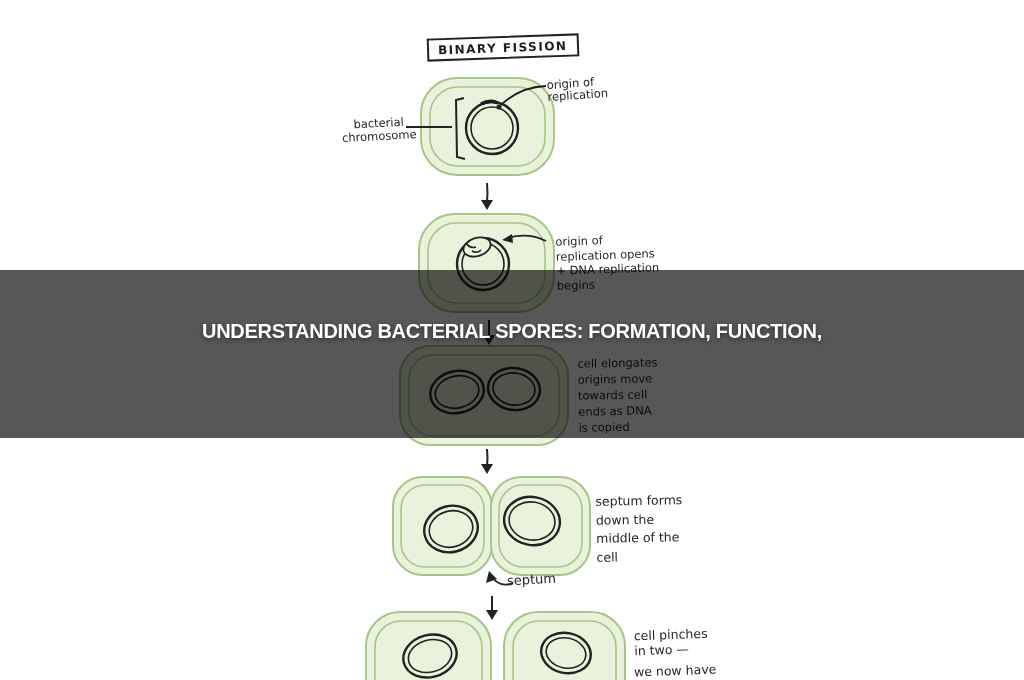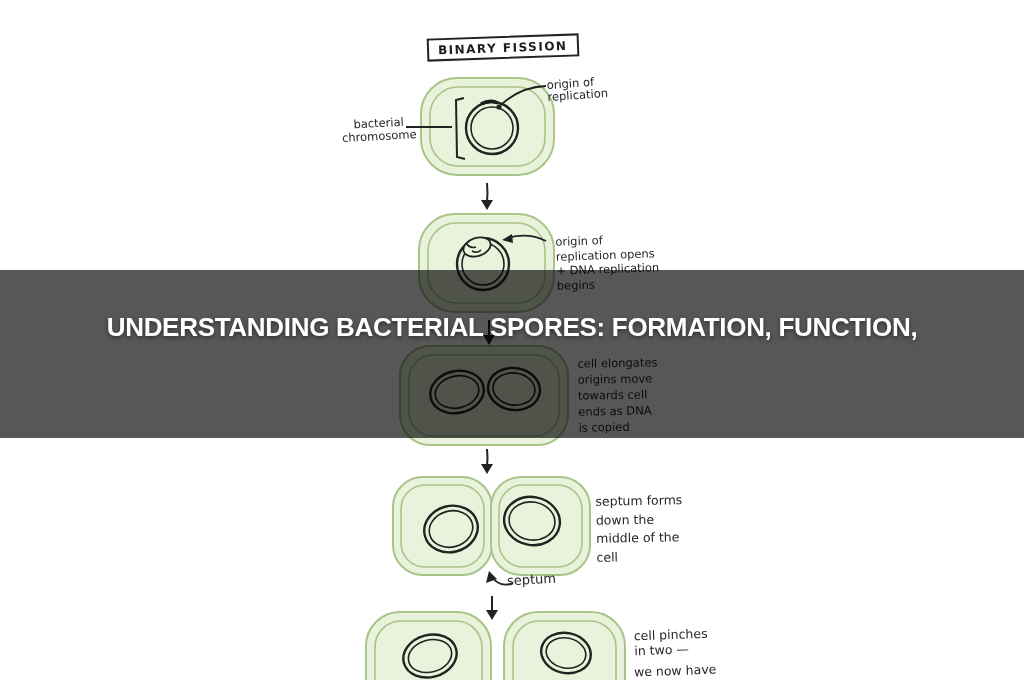--- a/index.html
+++ b/index.html
@@ -30,21 +30,21 @@
   .lbl-now-have{left:634px;top:664px;font-size:12.5px;transform:rotate(-2deg);}
 
   
   .overlay{position:absolute;left:0;top:270px;width:1024px;height:168px;z-index:2;
            background:rgba(0,0,0,0.66);}
 
   
   .t1,.t2{position:absolute;left:0;width:1024px;text-align:center;z-index:3;
           font-family:"Liberation Sans", sans-serif;font-weight:700;
           text-shadow:0 2px 4px rgba(0,0,0,0.45);}
-  .t1{top:312px;font-size:26px;letter-spacing:-0.3px;color:#ffffff;}
+  .t1{top:320px;font-size:20px;letter-spacing:-0.3px;color:#ffffff;}
   .t2{top:355px;font-size:44px;letter-spacing:0px;color:#eeb42c;}
 </style>
 </head>
 <body>
 
 <div class="page">
 
   <svg class="art" width="1024" height="680" viewBox="0 0 1024 680">
 
     <g>

